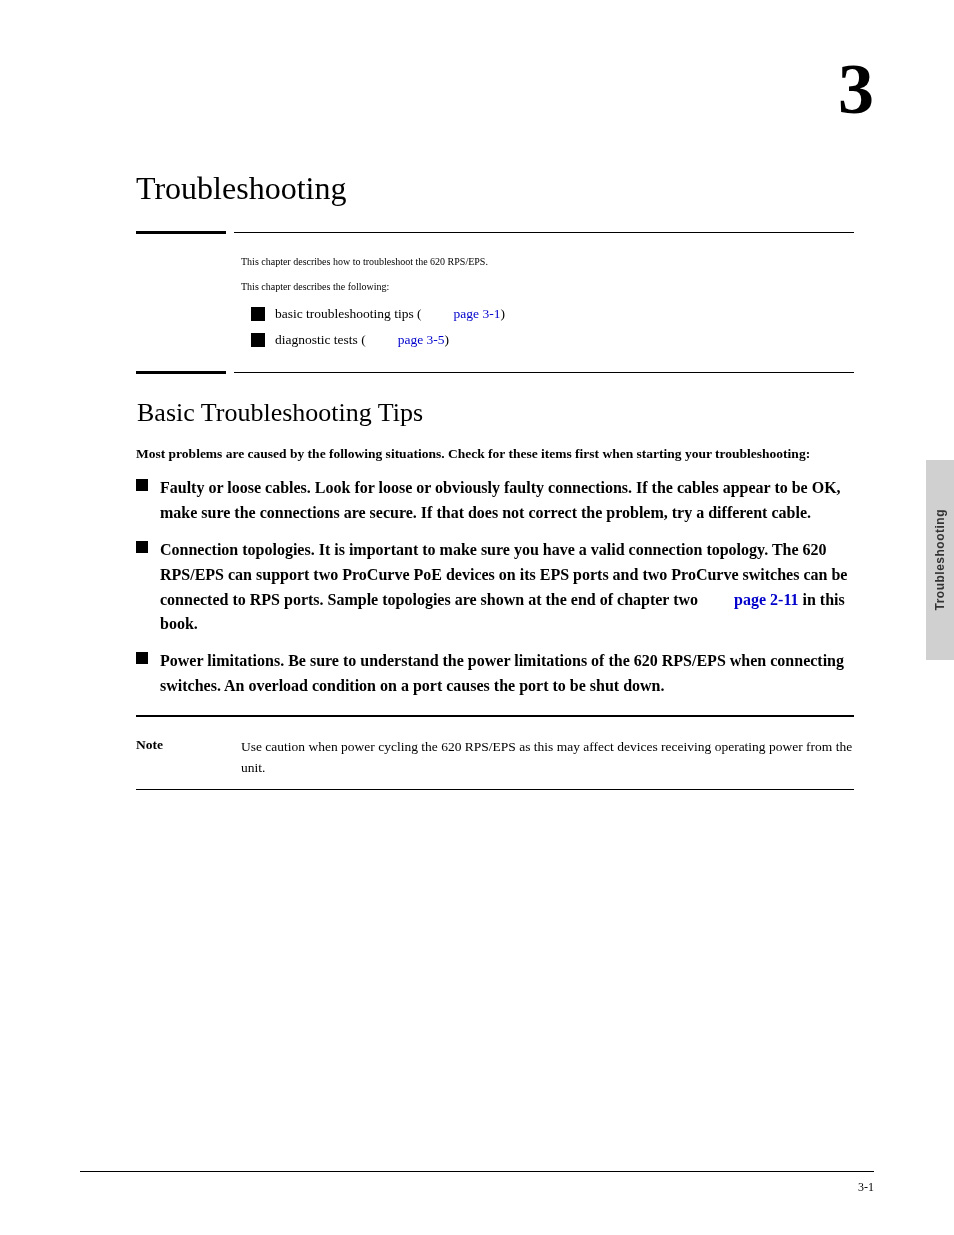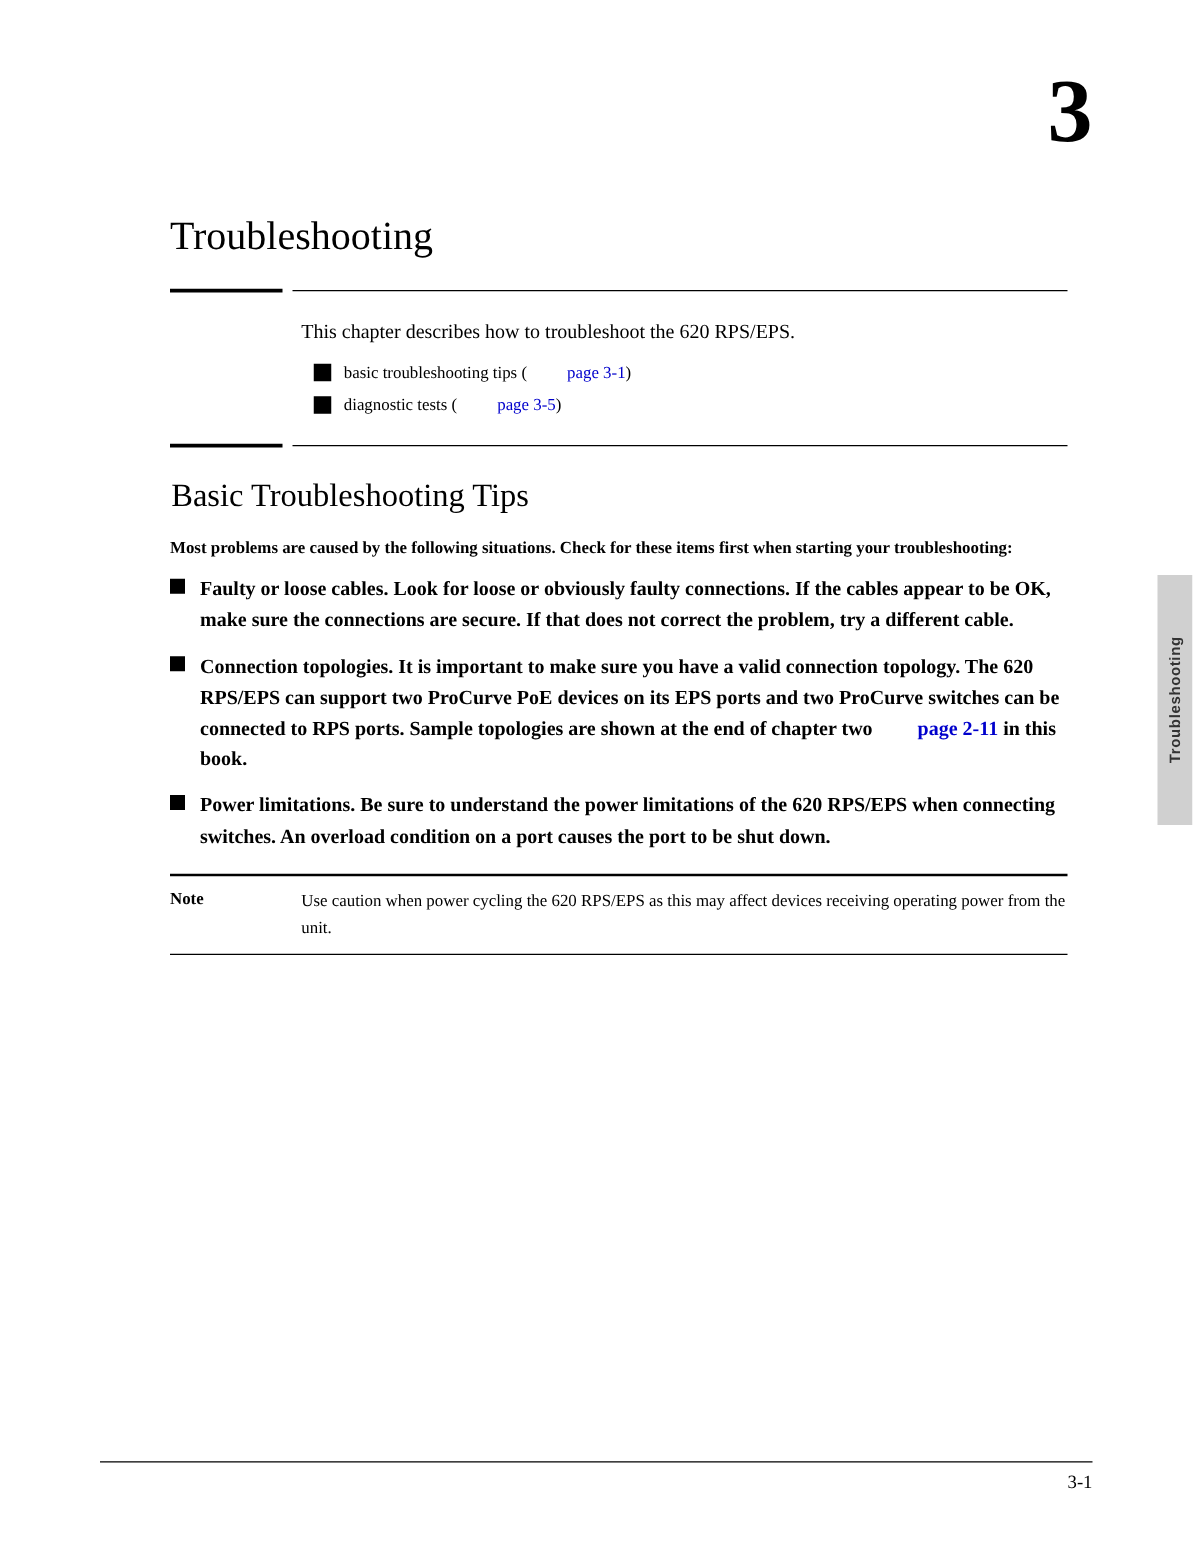--- a/index.html
+++ b/index.html
@@ -71,21 +71,21 @@
     }
 
     
     .intro-section {
       margin-left: 105px;
       margin-bottom: 20px;
     }
 
     .intro-section p {
       margin-bottom: 10px;
-      font-size: 16px;
+      font-size: 10px;
       line-height: 1.5;
     }
 
     .intro-section ul {
       list-style: none;
       margin-left: 10px;
     }
 
     .intro-section ul li {
       display: flex;
@@ -171,21 +171,21 @@
       margin-right: 12px;
       margin-top: 3px;
       flex-shrink: 0;
     }
 
     
     .note-section {
       display: flex;
       align-items: flex-start;
       margin-top: 10px;
-      padding-top: 10px;
+      padding-top: 20px;
       border-top: 2px solid #000;
       border-bottom: 1px solid #000;
       padding-bottom: 10px;
     }
 
     .note-label {
       font-weight: bold;
       font-family: Times New Roman, serif;
       font-size: 13.5px;
       width: 90px;
@@ -208,21 +208,21 @@
     }
 
     .footer-rule {
       border-top: 1px solid #000;
       margin: 0 80px 8px 80px;
     }
 
     .page-number {
       text-align: right;
       margin-right: 80px;
-      font-size: 15px;
+      font-size: 12px;
       font-family: Times New Roman, serif;
     }
 
     
     .side-tab {
       position: absolute;
       right: 0;
       top: 460px;
       width: 28px;
       background: #d0d0d0;
@@ -254,20 +254,21 @@
 
     <h1 class="chapter-title">Troubleshooting</h1>
 
     <div class="rule-container">
       <div class="rule-left"></div>
       <div class="rule-right"></div>
     </div>
 
     <div class="intro-section">
       <p>This chapter describes how to troubleshoot the 620 RPS/EPS.</p>
+      <p>This chapter describes the following:</p>
       <ul>
         <li>
           <span class="bullet"></span>
           <span>basic troubleshooting tips (<a class="link" href="#">page 3-1</a>)</span>
         </li>
         <li>
           <span class="bullet"></span>
           <span>diagnostic tests (<a class="link" href="#">page 3-5</a>)</span>
         </li>
       </ul>

